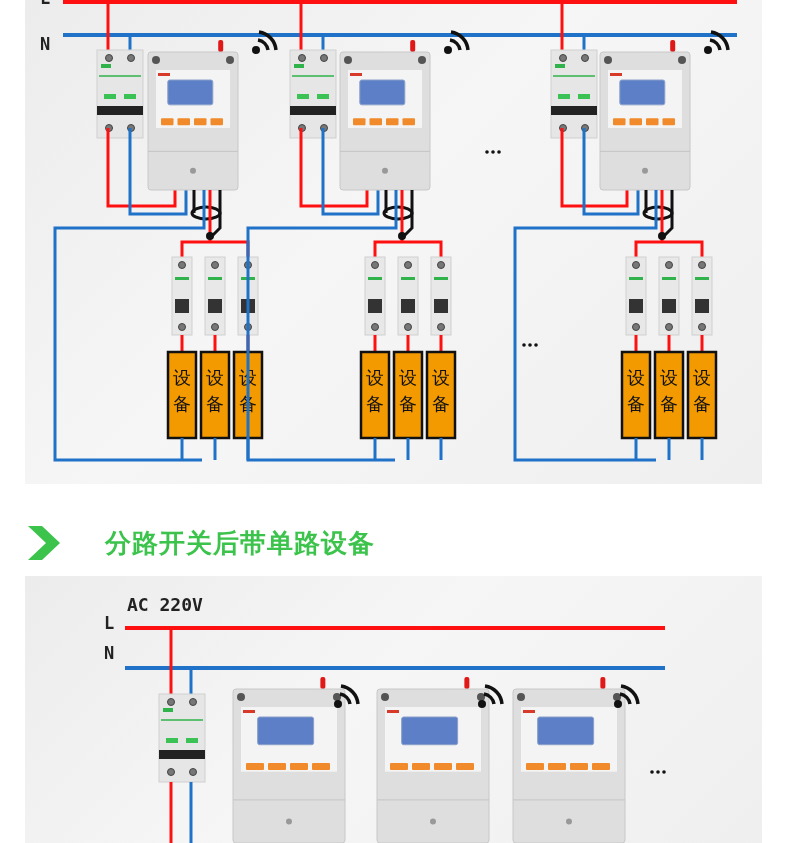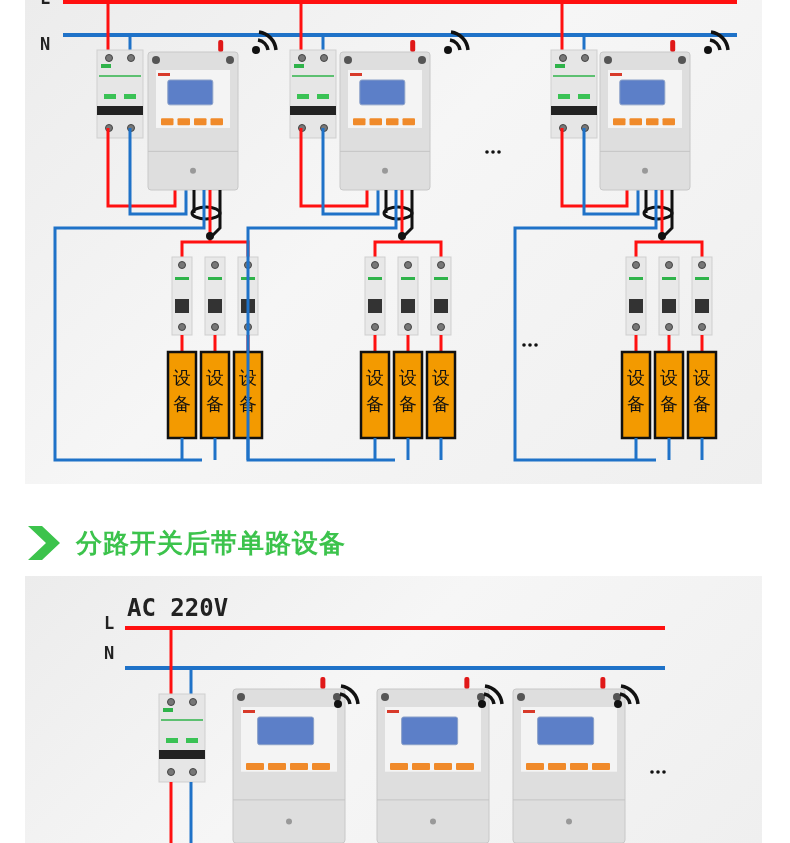--- a/index.html
+++ b/index.html
@@ -1,21 +1,21 @@
 <!DOCTYPE html>
 <html><head>
 <meta charset="utf-8">
 <style>
   html,body{margin:0;padding:0;background:#ffffff;}
   body{width:790px;height:843px;position:relative;overflow:hidden;font-family:"DejaVu Sans",sans-serif;}
   .panel{position:absolute;left:25px;width:737px;background:linear-gradient(135deg,#ececec 0%,#f6f6f6 45%,#efefef 100%);}
   #panel1{top:0;height:484px;}
   #panel2{top:576px;height:267px;}
   svg{position:absolute;left:0;top:0;}
-  .section-title{position:absolute;left:28px;top:520px;height:46px;display:flex;align-items:center;}
+  .section-title{position:absolute;left:28px;top:520px;height:46px;display:flex;align-items:center;gap:29px;}
   .chev{width:32px;height:34px;margin-right:16px;}
   .section-title span{font-size:26px;color:#3cc34c;font-weight:bold;letter-spacing:1px;font-family:"DejaVu Sans",sans-serif;}
   .lbl{position:absolute;font-family:"DejaVu Sans Mono",monospace;font-weight:bold;color:#222;font-size:17px;}
 </style>
 </head>
 <body>
 
 <div class="panel" id="panel1">
   <svg id="svg1" width="737" height="484">
       <polyline points="38,2 712,2" fill="none" stroke="#ff1010" stroke-width="4" stroke-linejoin="miter"></polyline>
@@ -380,19 +380,19 @@
         <circle cx="593" cy="128" r="4" fill="#111"></circle>
         <path d="M595 118 A12 12 0 0 1 605 128" fill="none" stroke="#111" stroke-width="3.5"></path>
         <path d="M596 110 A20 20 0 0 1 613 128" fill="none" stroke="#111" stroke-width="3.5"></path>
       </g>
       <g>
         <circle cx="627" cy="196" r="1.8" fill="#111"></circle>
         <circle cx="633" cy="196" r="1.8" fill="#111"></circle>
         <circle cx="639" cy="196" r="1.8" fill="#111"></circle>
       </g>
     </svg>
-  <div class="lbl" style="left:102px;top:18px;font-size:24px">AC 220V</div>
+  <div class="lbl" style="left:102px;top:18px;font-size:18px">AC 220V</div>
   <div class="lbl" style="left:79px;top:37px">L</div>
   <div class="lbl" style="left:79px;top:67px">N</div>
 </div>
 
 <div class="lbl" style="left:40px;top:-12px">L</div>
 <div class="lbl" style="left:40px;top:34px">N</div>
 
 </body></html>

